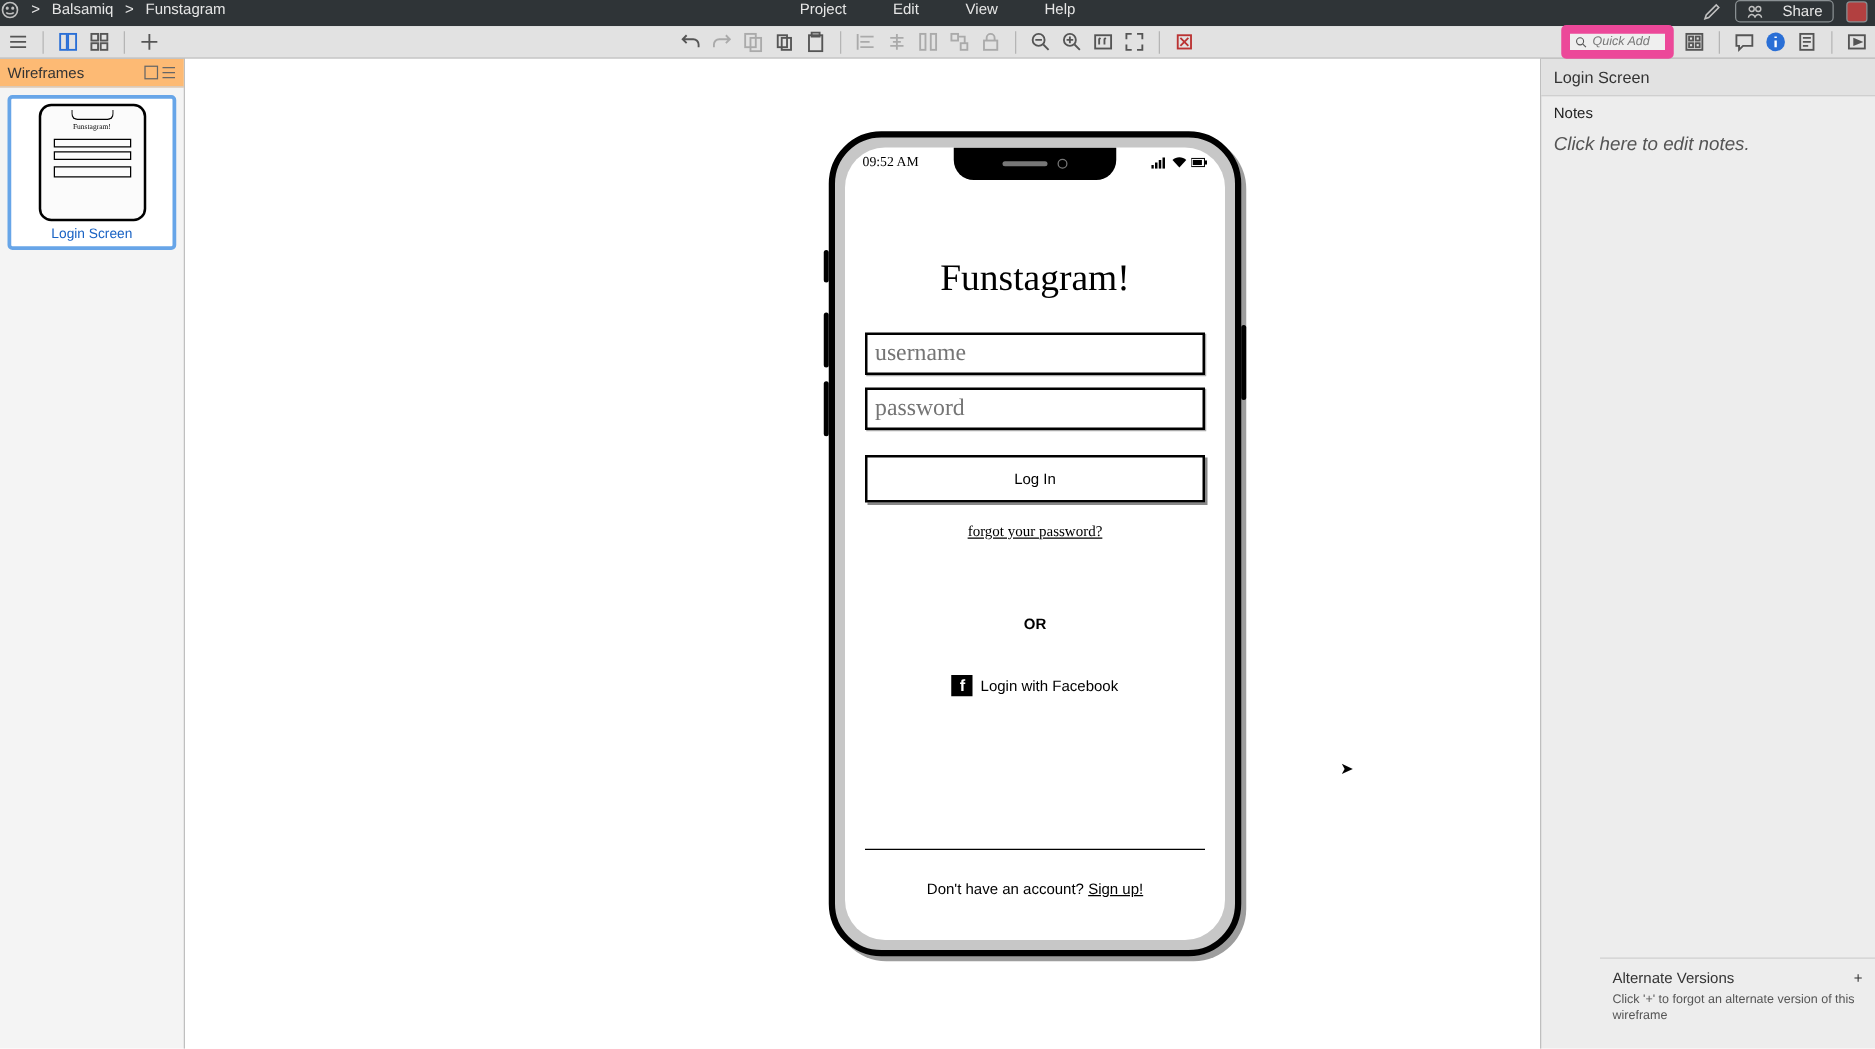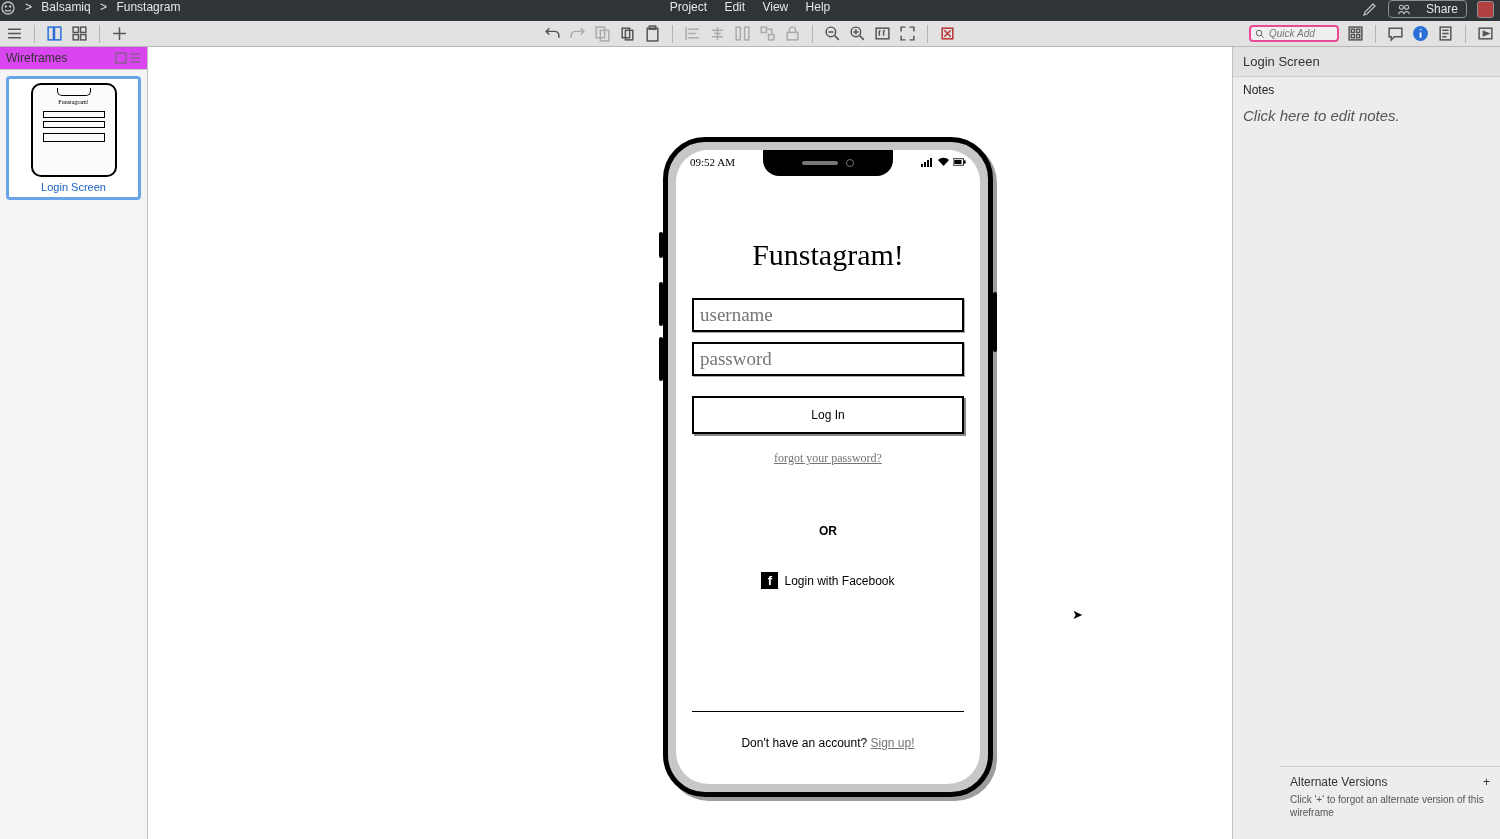--- a/index.html
+++ b/index.html
@@ -3,69 +3,69 @@
 <meta charset="utf-8">
 <style>
   *{box-sizing:border-box;margin:0;padding:0;}
   html,body{width:1500px;height:839px;overflow:hidden;font-family:Arial,Helvetica,sans-serif;background:#fff;}
   
   
   .topbar{height:21px;background:#2f3437;color:#e6e6e6;display:flex;align-items:flex-start;font-size:12px;}
   .topbar .smiley{width:22px;text-align:center;}
   .topbar .crumbs span{margin:0 3px;}
   .topbar .menus{position:absolute;left:50%;transform:translateX(-50%);}
-  .topbar .menus span{margin:0 7px;cursor:pointer;}
+  .topbar .menus span{margin:0 17px;cursor:pointer;}
   .topbar .right{margin-left:auto;display:flex;align-items:center;gap:10px;padding-right:6px;}
   .share-btn{border:1px solid #8a9093;border-radius:4px;padding:1px 8px;display:flex;align-items:center;gap:15px;cursor:pointer;}
   .avatar-box{width:17px;height:17px;border:1px solid #8a9093;border-radius:3px;background:#b24040;}
   svg{display:block;}
   .ico{width:16px;height:16px;stroke:#c0c0c0;fill:none;stroke-width:1.3;}
   
   
   .iconbar{height:26px;background:#e2e2e2;border-bottom:1px solid #b8b8b8;display:flex;align-items:center;padding:0 6px;position:relative;}
   .iconbar .left-icons,.iconbar .center-icons,.iconbar .right-icons{display:flex;align-items:center;gap:8px;}
   .iconbar .center-icons{position:absolute;left:50%;transform:translateX(-50%);}
   .iconbar .right-icons{margin-left:auto;}
   .iconbar svg{width:17px;height:17px;stroke:#555;fill:none;stroke-width:1.4;}
   .iconbar svg.dim{stroke:#aaa;}
   .iconbar .divider{width:1px;height:18px;background:#b5b5b5;margin:0 3px;}
-  .quickadd{display:flex;align-items:center;gap:4px;border:2px solid #ec4899;border-radius:4px;background:#efefef;padding:1px 6px 1px 4px;width:90px;}
+  .quickadd{display:flex;align-items:center;gap:4px;border:7px solid #ec4899;border-radius:4px;background:#efefef;padding:1px 6px 1px 4px;width:90px;}
   .quickadd svg{width:10px;height:10px;}
   .quickadd span{font-size:10px;font-style:italic;color:#777;}
   
   
   .workspace{display:flex;height:calc(839px - 47px);}
   
   
   .leftpanel{width:148px;background:#f4f4f4;border-right:1px solid #bfbfbf;}
-  .lp-header{display:flex;align-items:center;justify-content:space-between;padding:4px 6px;background:#d946ef;border-bottom:1px solid #cfcfcf;font-size:12px;color:#333;}
+  .lp-header{display:flex;align-items:center;justify-content:space-between;padding:4px 6px;background:#fdba74;border-bottom:1px solid #cfcfcf;font-size:12px;color:#333;}
   .lp-header .modeicons{display:flex;gap:2px;}
   .lp-header .modeicons svg{width:12px;height:12px;stroke:#666;fill:none;}
   .thumb{margin:6px;border:3px solid #67a5e8;border-radius:4px;background:#fff;padding:4px;text-align:center;}
   .thumb .mini{width:86px;height:94px;margin:0 auto 4px;border:2px solid #000;border-radius:10px;position:relative;background:#fbfbfb;}
   .thumb .mini::before{content:"";position:absolute;top:3px;left:50%;transform:translateX(-50%);width:32px;height:7px;border:1.5px solid #000;border-radius:0 0 5px 5px;border-top:none;}
   .thumb .mini .row{position:absolute;left:10px;right:10px;border:1px solid #000;height:7px;}
   .thumb .mini .title{position:absolute;top:14px;left:0;right:0;text-align:center;font-size:6px;font-family:'Comic Sans MS',cursive;}
   .thumb-label{font-size:11px;color:#1a63c4;}
   
   
   .canvas{flex:1;background:#fff;position:relative;overflow:hidden;}
-  .phone{position:absolute;left:515px;top:58px;width:330px;height:660px;border:5px solid #000;border-radius:42px;background:#c7c7c7;padding:8px;box-shadow:4px 4px 0 #9d9d9d;margin-top:32px;}
+  .phone{position:absolute;left:515px;top:58px;width:330px;height:660px;border:5px solid #000;border-radius:42px;background:#c7c7c7;padding:8px;box-shadow:4px 4px 0 #9d9d9d;}
   .phone .glass{width:100%;height:100%;background:#fff;border-radius:32px;position:relative;overflow:hidden;}
   .notch{position:absolute;top:0;left:50%;transform:translateX(-50%);width:130px;height:26px;background:#000;border-radius:0 0 16px 16px;display:flex;align-items:center;justify-content:center;gap:8px;}
   .notch .speaker{width:36px;height:4px;background:#777;border-radius:3px;}
   .notch .cam{width:8px;height:8px;border:1.5px solid #777;border-radius:50%;}
   .statusbar{position:absolute;top:6px;left:0;right:0;display:flex;justify-content:space-between;padding:0 14px;font-family:'Comic Sans MS',cursive;font-size:11px;}
   .statusbar .sicons{display:flex;gap:3px;align-items:center;}
   .statusbar svg{width:13px;height:10px;fill:#000;}
   .screen-body{position:absolute;top:44px;left:0;right:0;bottom:0;padding:0 16px;font-family:'Comic Sans MS',cursive;text-align:center;}
   .app-title{font-size:30px;margin:44px 0 26px;font-weight:normal;}
   .winput{width:100%;border:2px solid #000;padding:4px 6px;margin-bottom:10px;font-size:19px;font-family:'Comic Sans MS',cursive;text-align:left;box-shadow:1px 1px 0 #aaa;background:#fff;}
   .wbutton{width:100%;border:2px solid #000;padding:10px;font-size:12px;font-family:Arial;box-shadow:2px 2px 0 #888;background:#fff;margin:10px 0 14px;cursor:pointer;}
-  .wlink{color:#737373;text-decoration:underline;font-size:12px;cursor:pointer;}
+  .wlink{color:#000000;text-decoration:underline;font-size:12px;cursor:pointer;}
   .or{font-size:12px;margin:58px 0 34px;font-weight:bold;font-family:Arial;}
   .fb-row{display:flex;align-items:center;justify-content:center;gap:6px;font-size:12px;font-family:Arial;}
   .fb-row .fb{width:17px;height:17px;background:#000;color:#fff;font-weight:bold;font-size:13px;display:flex;align-items:flex-end;justify-content:center;padding-bottom:1px;}
   .bottom-sep{position:absolute;bottom:72px;left:16px;right:16px;border-top:1.5px solid #000;}
   .bottom-row{position:absolute;bottom:34px;left:0;right:0;font-size:12px;font-family:Arial;}
   .phone .side{position:absolute;background:#000;border-radius:3px;}
   .phone .s1{left:-9px;top:90px;width:4px;height:26px;}
   .phone .s2{left:-9px;top:140px;width:4px;height:44px;}
   .phone .s3{left:-9px;top:195px;width:4px;height:44px;}
   .phone .s4{right:-9px;top:150px;width:4px;height:60px;}

